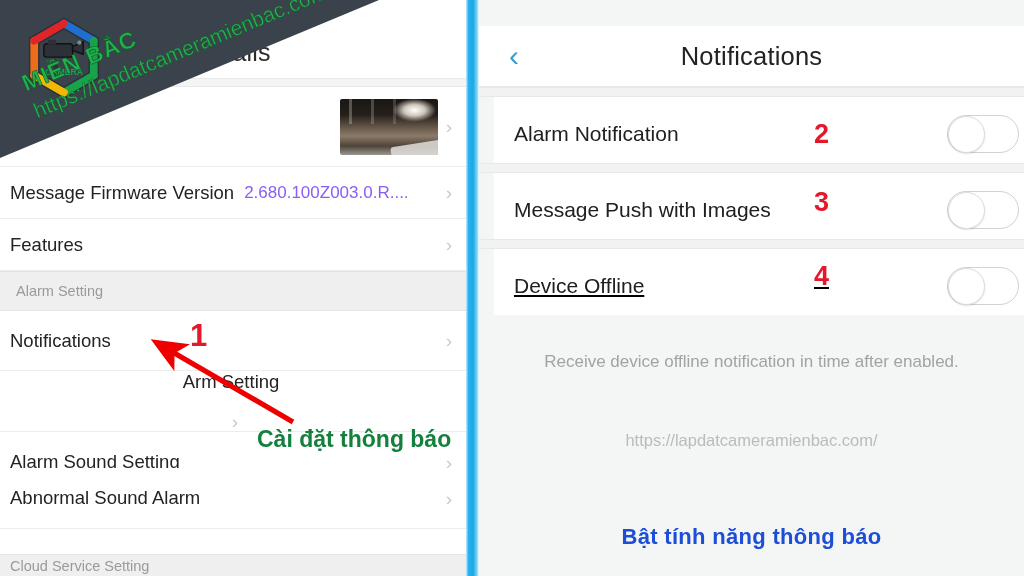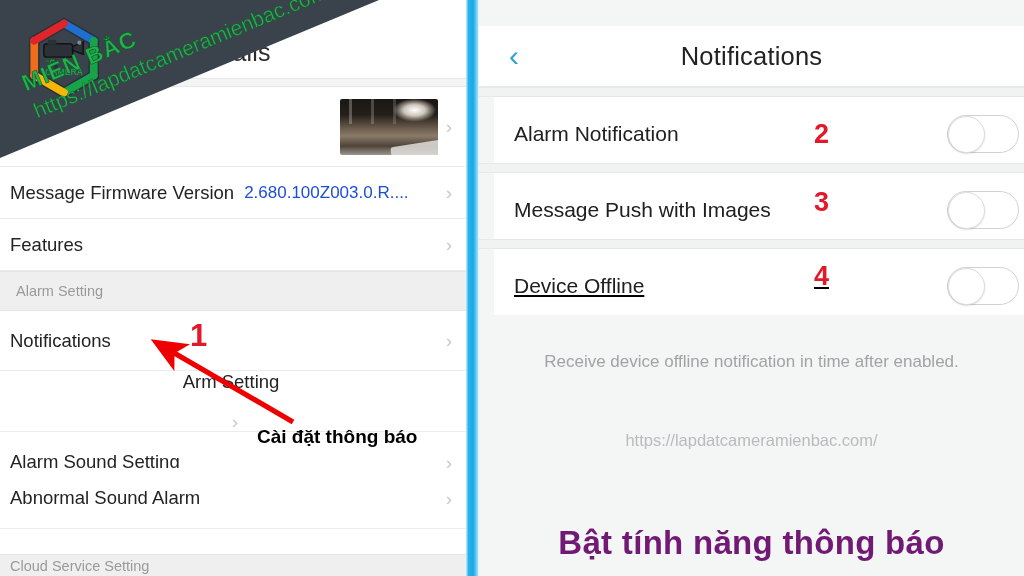--- a/index.html
+++ b/index.html
@@ -34,21 +34,21 @@
   }
   .row {
     position: absolute; left: 0; width: 466px;
     background: #ffffff;
     display: flex; align-items: center;
     padding: 0 14px 0 10px;
     border-bottom: 1px solid #ececec;
   }
   .row-label { font-size: 18.5px; color: #232323; white-space: nowrap; }
   .row-value {
-    font-size: 17px; color: #1d4ed8; margin-left: 10px;
+    font-size: 17px; color: #8b5cf6; margin-left: 10px;
     white-space: nowrap; overflow: hidden;
   }
   .row-spacer { flex: 1 1 auto; }
   .chev {
     color: #c9c9c9; font-size: 19px; line-height: 1;
     margin-left: 8px; font-weight: 300;
   }
   .group-head {
     position: absolute; left: 0; width: 466px;
     background: #efefef;
@@ -131,21 +131,21 @@
     position: absolute; left: 0; width: 545px;
     color: #a1a3a4; font-size: 17px;
     display: flex; align-items: center; justify-content: center;
   }
   .r-url {
     position: absolute; left: 0; width: 545px; text-align: center;
     color: #b9bcbd; font-size: 16.5px;
   }
   .r-big {
     position: absolute; left: 0; width: 545px; text-align: center;
-    color: #701a75; font-size: 33px; font-weight: bold; letter-spacing: .3px;
+    color: #1d4ed8; font-size: 22px; font-weight: bold; letter-spacing: .3px;
   }
 
   
   .wm-overlay {
     position: absolute; left: 0; top: 0; width: 466px; height: 200px;
     overflow: hidden; pointer-events: none;
   }
   .wm-shape {
     position: absolute; left: 0; top: 0; width: 466px; height: 200px;
     background: #3a424b;
@@ -164,21 +164,21 @@
     color: #22b24c; font-size: 21px; margin-top: 4px;
     -webkit-text-stroke: .4px #0d5c28;
   }
   .wm-logo {
     position: absolute; left: 16px; top: 12px; width: 96px; height: 96px;
   }
 
   
   .anno-arrow { position: absolute; left: 0; top: 0; width: 1024px; height: 576px; pointer-events: none; }
   .anno-caption {
-    position: absolute; color: #000000; font-size: 19px; font-weight: bold;
+    position: absolute; color: #15803d; font-size: 23px; font-weight: bold;
     white-space: nowrap;
   }
   .anno-num-1 {
     position: absolute; color: #e3182a; font-size: 31px; font-weight: bold;
   }
 </style>
 </head>
 <body>
 
 <div id="root">

